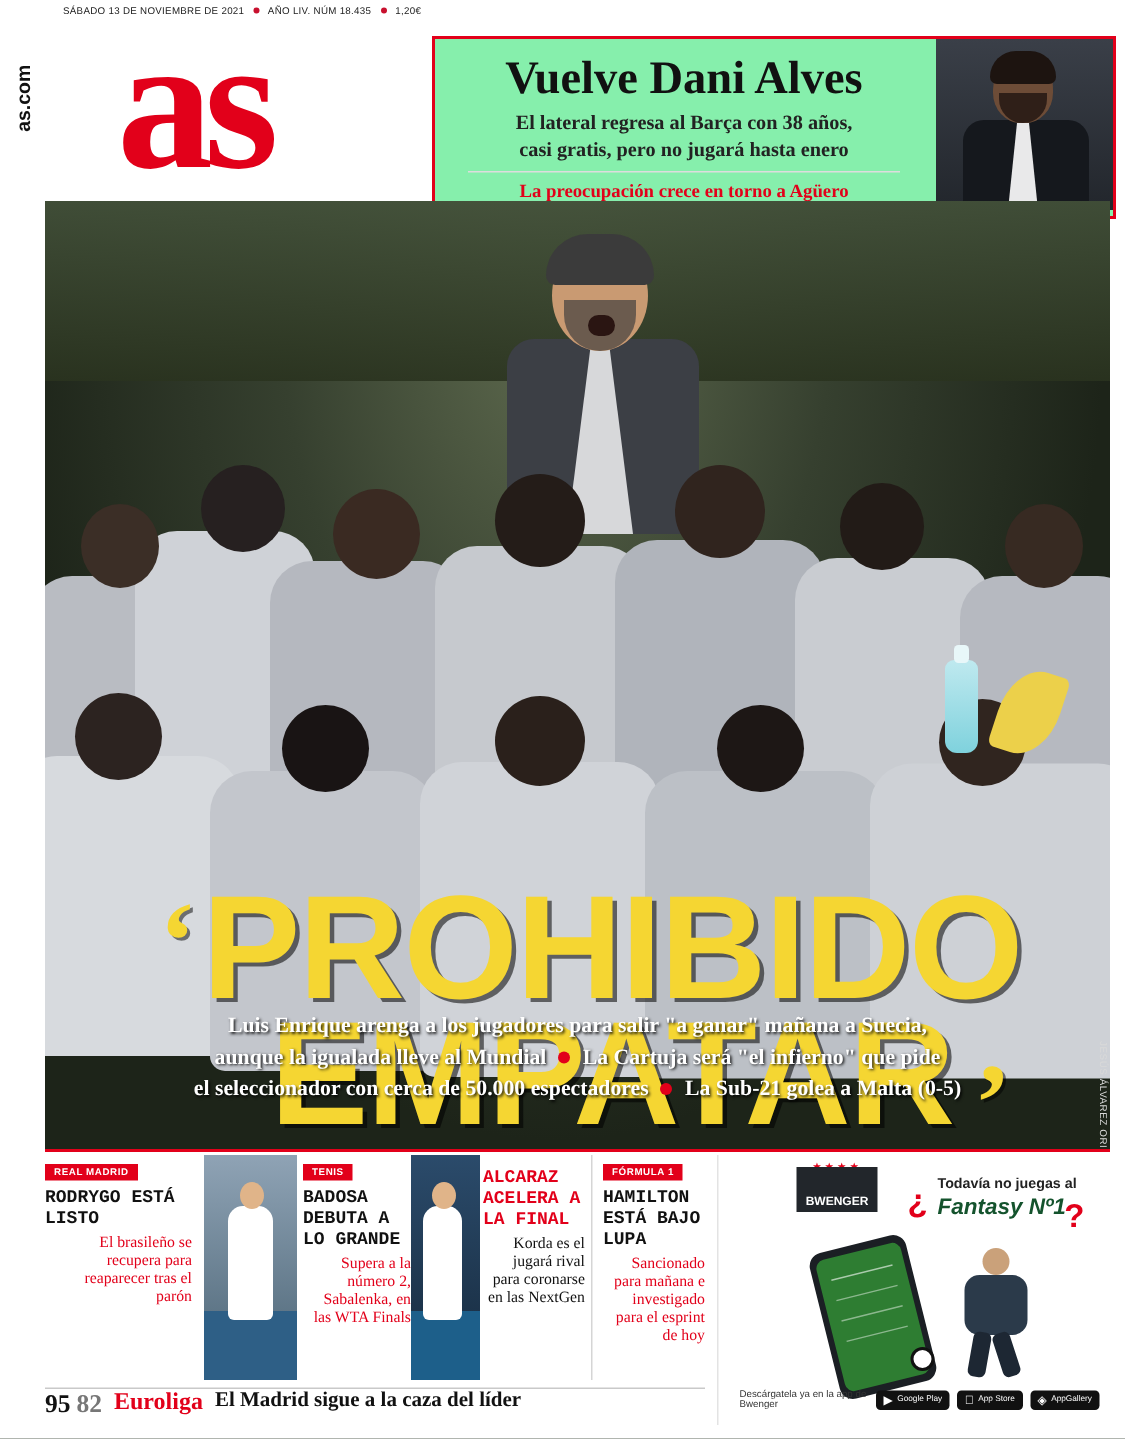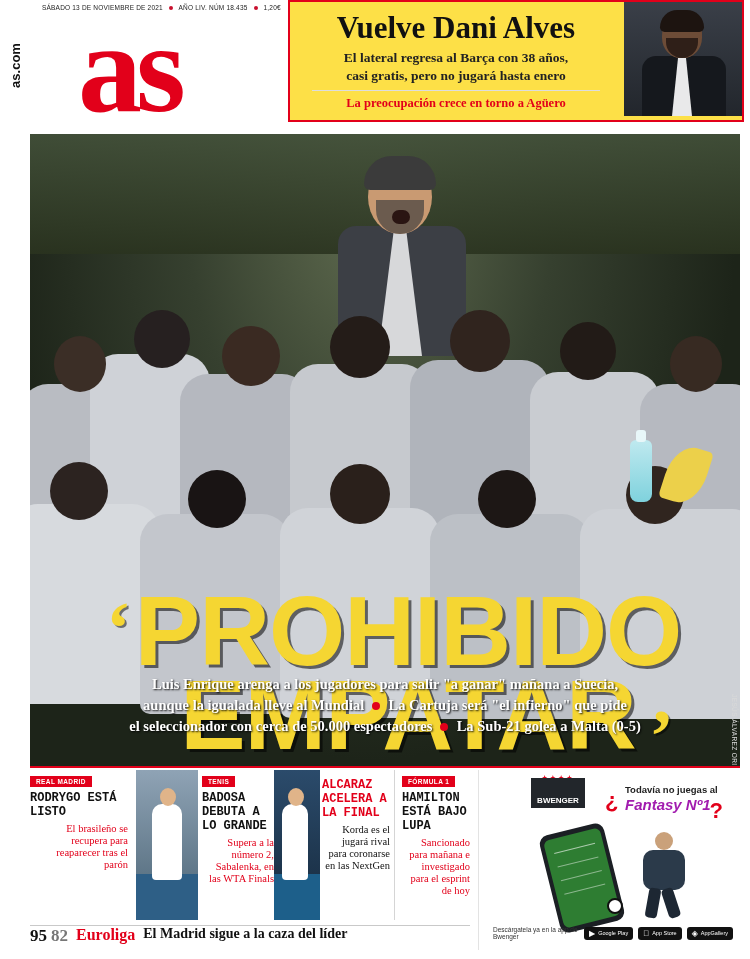--- a/index.html
+++ b/index.html
@@ -49,23 +49,23 @@
     color:#e2001a;
     letter-spacing:-6px;
     padding-left:48px;
   }
   .as-logo .mark{
     display:inline-block;
   }
 
   
   .promo{
-    position:absolute;left:288px;top:0;width:452px;height:118px;
+    position:absolute;left:288px;top:24px;width:452px;height:118px;
     border:2px solid #e2001a;
-    background:#fde047;
+    background:#86efac;
     overflow:hidden;
   }
   .promo .ptxt{
     position:absolute;left:0;top:0;width:330px;height:114px;
     padding:8px 6px 0 8px;box-sizing:border-box;text-align:center;
   }
   .promo h1{
     margin:2px 0 6px 0;
     font-family:"Liberation Serif",serif;
     font-size:31px;line-height:32px;font-weight:bold;color:#111;
@@ -224,21 +224,21 @@
     overflow:hidden;
   }
   .ad .logo{
     position:absolute;left:52px;top:8px;width:54px;height:30px;background:#22262b;border-radius:0;
     color:#fff;font-size:8px;font-weight:bold;display:flex;align-items:flex-end;justify-content:center;padding-bottom:3px;box-sizing:border-box;
   }
   .ad .stars{position:absolute;left:52px;top:4px;width:54px;text-align:center;color:#e2001a;font-size:7px;letter-spacing:2px;}
   .ad .q1{position:absolute;left:126px;top:18px;color:#e2001a;font-size:22px;font-weight:bold;}
   .ad .q2{position:absolute;right:18px;top:28px;color:#e2001a;font-size:22px;font-weight:bold;}
   .ad .l1{position:absolute;left:146px;top:14px;font-size:9.5px;color:#222;font-weight:bold;}
-  .ad .l2{position:absolute;left:146px;top:26px;font-size:15px;color:#a21caf;font-weight:bold;font-style:italic;text-align:right;}
+  .ad .l2{position:absolute;left:146px;top:26px;font-size:15px;color:#14532d;font-weight:bold;font-style:italic;text-align:right;}
   .ad .phone{
     position:absolute;left:70px;top:58px;width:66px;height:100px;background:#1b1f24;border-radius:9px;
     transform:rotate(-14deg);
   }
   .ad .phone .screen{position:absolute;left:4px;top:5px;right:4px;bottom:5px;background:#2e7d32;border-radius:6px;}
   .ad .phone .screen:after{content:"";position:absolute;left:8px;top:14px;right:8px;height:1px;background:rgba(255,255,255,.6);box-shadow:0 14px 0 rgba(255,255,255,.45),0 28px 0 rgba(255,255,255,.45),0 42px 0 rgba(255,255,255,.45);}
   .ad .player{
     position:absolute;left:150px;top:62px;width:70px;height:86px;
   }
   .ad .player .ph{position:absolute;left:26px;top:0;width:18px;height:18px;border-radius:50%;background:#caa17a;}

